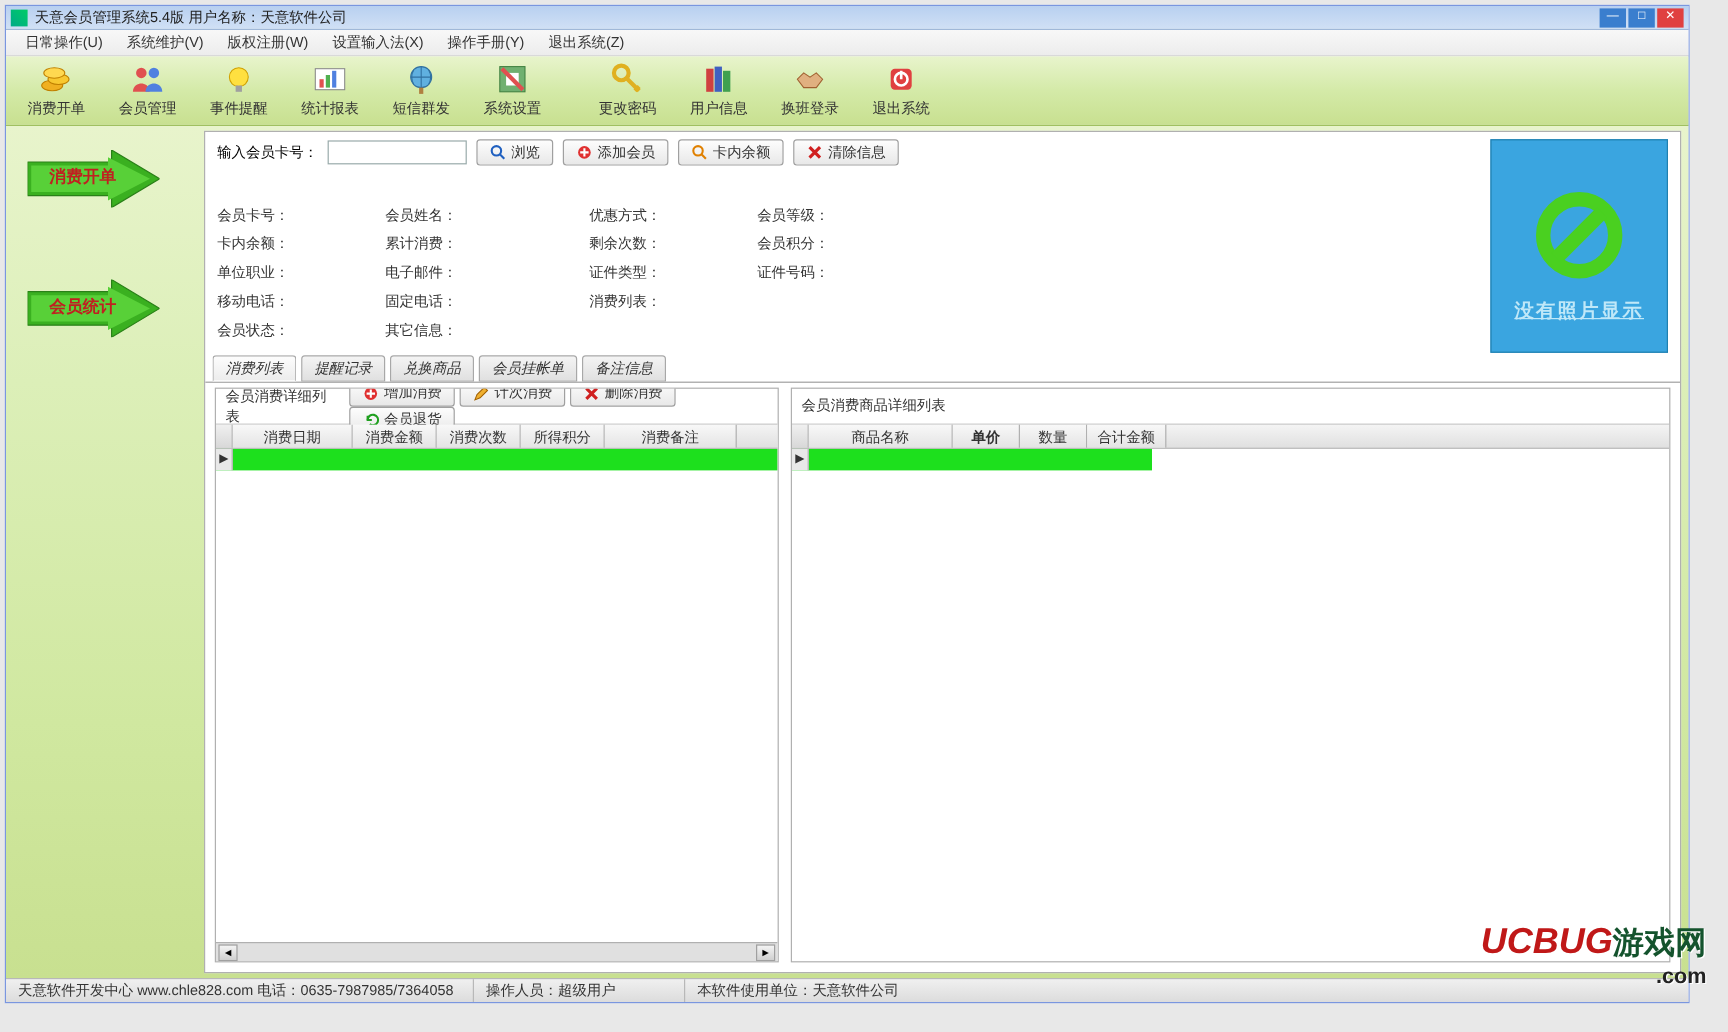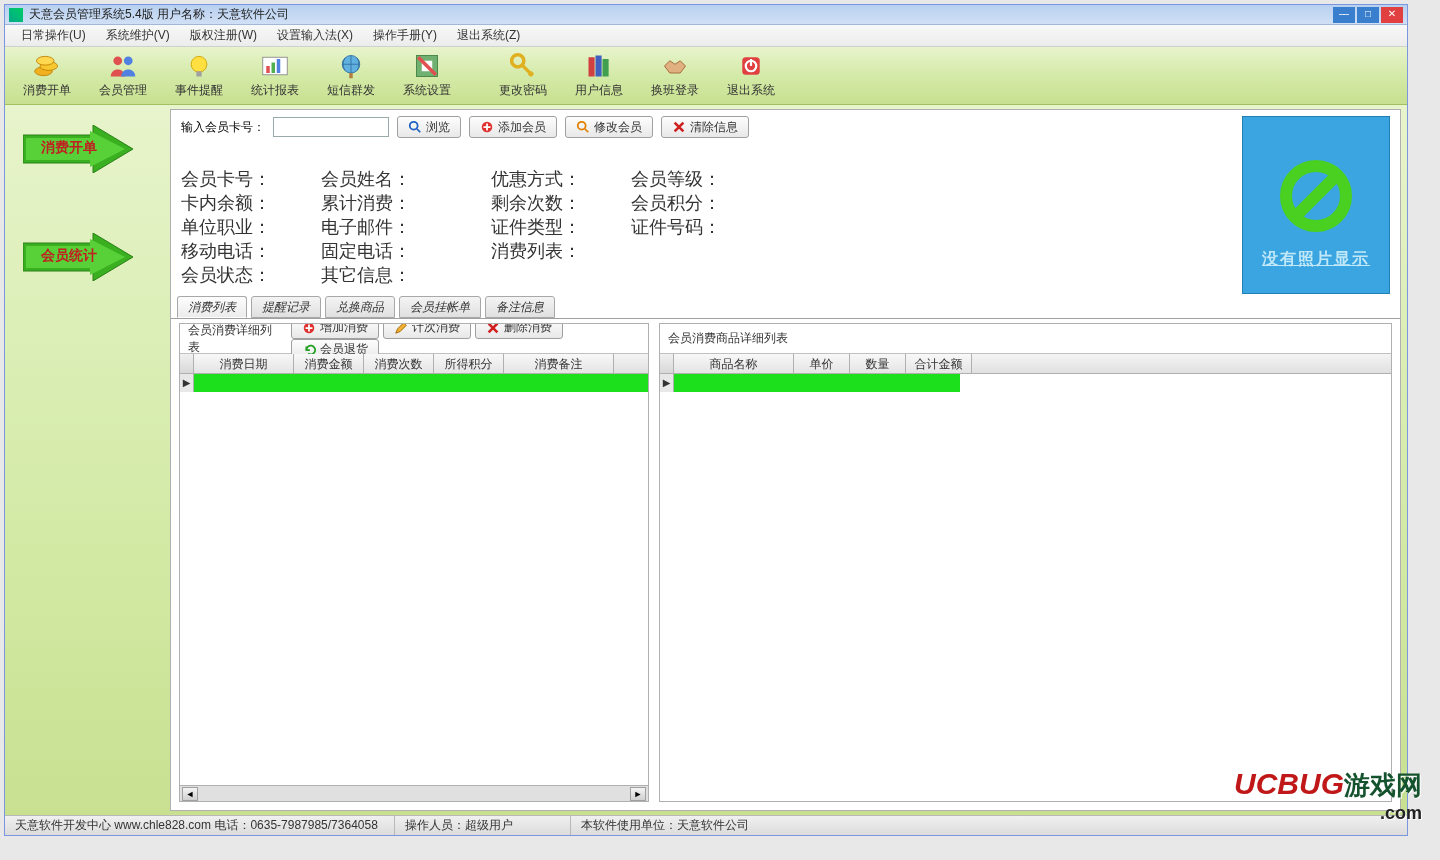--- a/index.html
+++ b/index.html
@@ -140,21 +140,21 @@
 }
 .mini-icon { width: 14px; height: 14px; display: inline-block; }
 
 .info-grid-wrap { display: flex; }
 .info-grid {
   flex: 1;
   padding: 4px 10px 10px;
 }
 .info-row { display: flex; height: 24px; align-items: center; }
 .info-cell { display: flex; align-items: center; }
-.info-label { color: #333; font-size: 18px; margin-top: 38px; }
+.info-label { color: #333; font-size: 12px; margin-top: 38px; }
 .c1 { width: 140px; }
 .c2 { width: 170px; }
 .c3 { width: 140px; }
 .c4 { width: 160px; }
 
 .photo-box {
   width: 148px;
   height: 178px;
   background: #3aa5e0;
   margin: 6px 10px 0 0;
@@ -399,21 +399,21 @@
                     <circle cx="8" cy="8" r="6" fill="#e03030"></circle>
                     <path d="M8 4v8M4 8h8" stroke="#fff" stroke-width="2"></path>
                   </svg></span>
               <span>添加会员</span>
             </button>
             <button class="action-btn">
               <span class="mini-icon"><svg viewBox="0 0 16 16">
                     <circle cx="6.5" cy="6.5" r="4.5" fill="none" stroke="#e08000" stroke-width="2"></circle>
                     <line x1="10" y1="10" x2="14" y2="14" stroke="#e08000" stroke-width="2"></line>
                   </svg></span>
-              <span>修改会员</span>
+              <span>卡内余额</span>
             </button>
             <button class="action-btn">
               <span class="mini-icon"><svg viewBox="0 0 16 16">
                     <path d="M3 3l10 10M13 3L3 13" stroke="#d02020" stroke-width="3"></path>
                   </svg></span>
               <span>清除信息</span>
             </button>
           </div>
           <div class="info-grid" id="info-grid">
               <div class="info-row">
@@ -548,21 +548,21 @@
           </div>
         </div>
 
         <div class="list-panel">
           <div class="panel-head">
             <span class="panel-title">会员消费商品详细列表</span>
           </div>
           <div class="grid-header" id="right-header">
               <div class="row-handle"></div>
               <div class="gh-cell" style="width: 120px;">商品名称</div>
-              <div class="gh-cell" style="width: 56px;">单价</div>
+              <div class="gh-cell" style="width: 56px; font-weight: bold;">单价</div>
               <div class="gh-cell" style="width: 56px;">数量</div>
               <div class="gh-cell" style="width: 66px;">合计金额</div>
             </div>
           <div class="grid-body">
             <div class="green-row" style="width:300px;">
               <div class="row-handle">▶</div>
             </div>
           </div>
         </div>
       </div>

